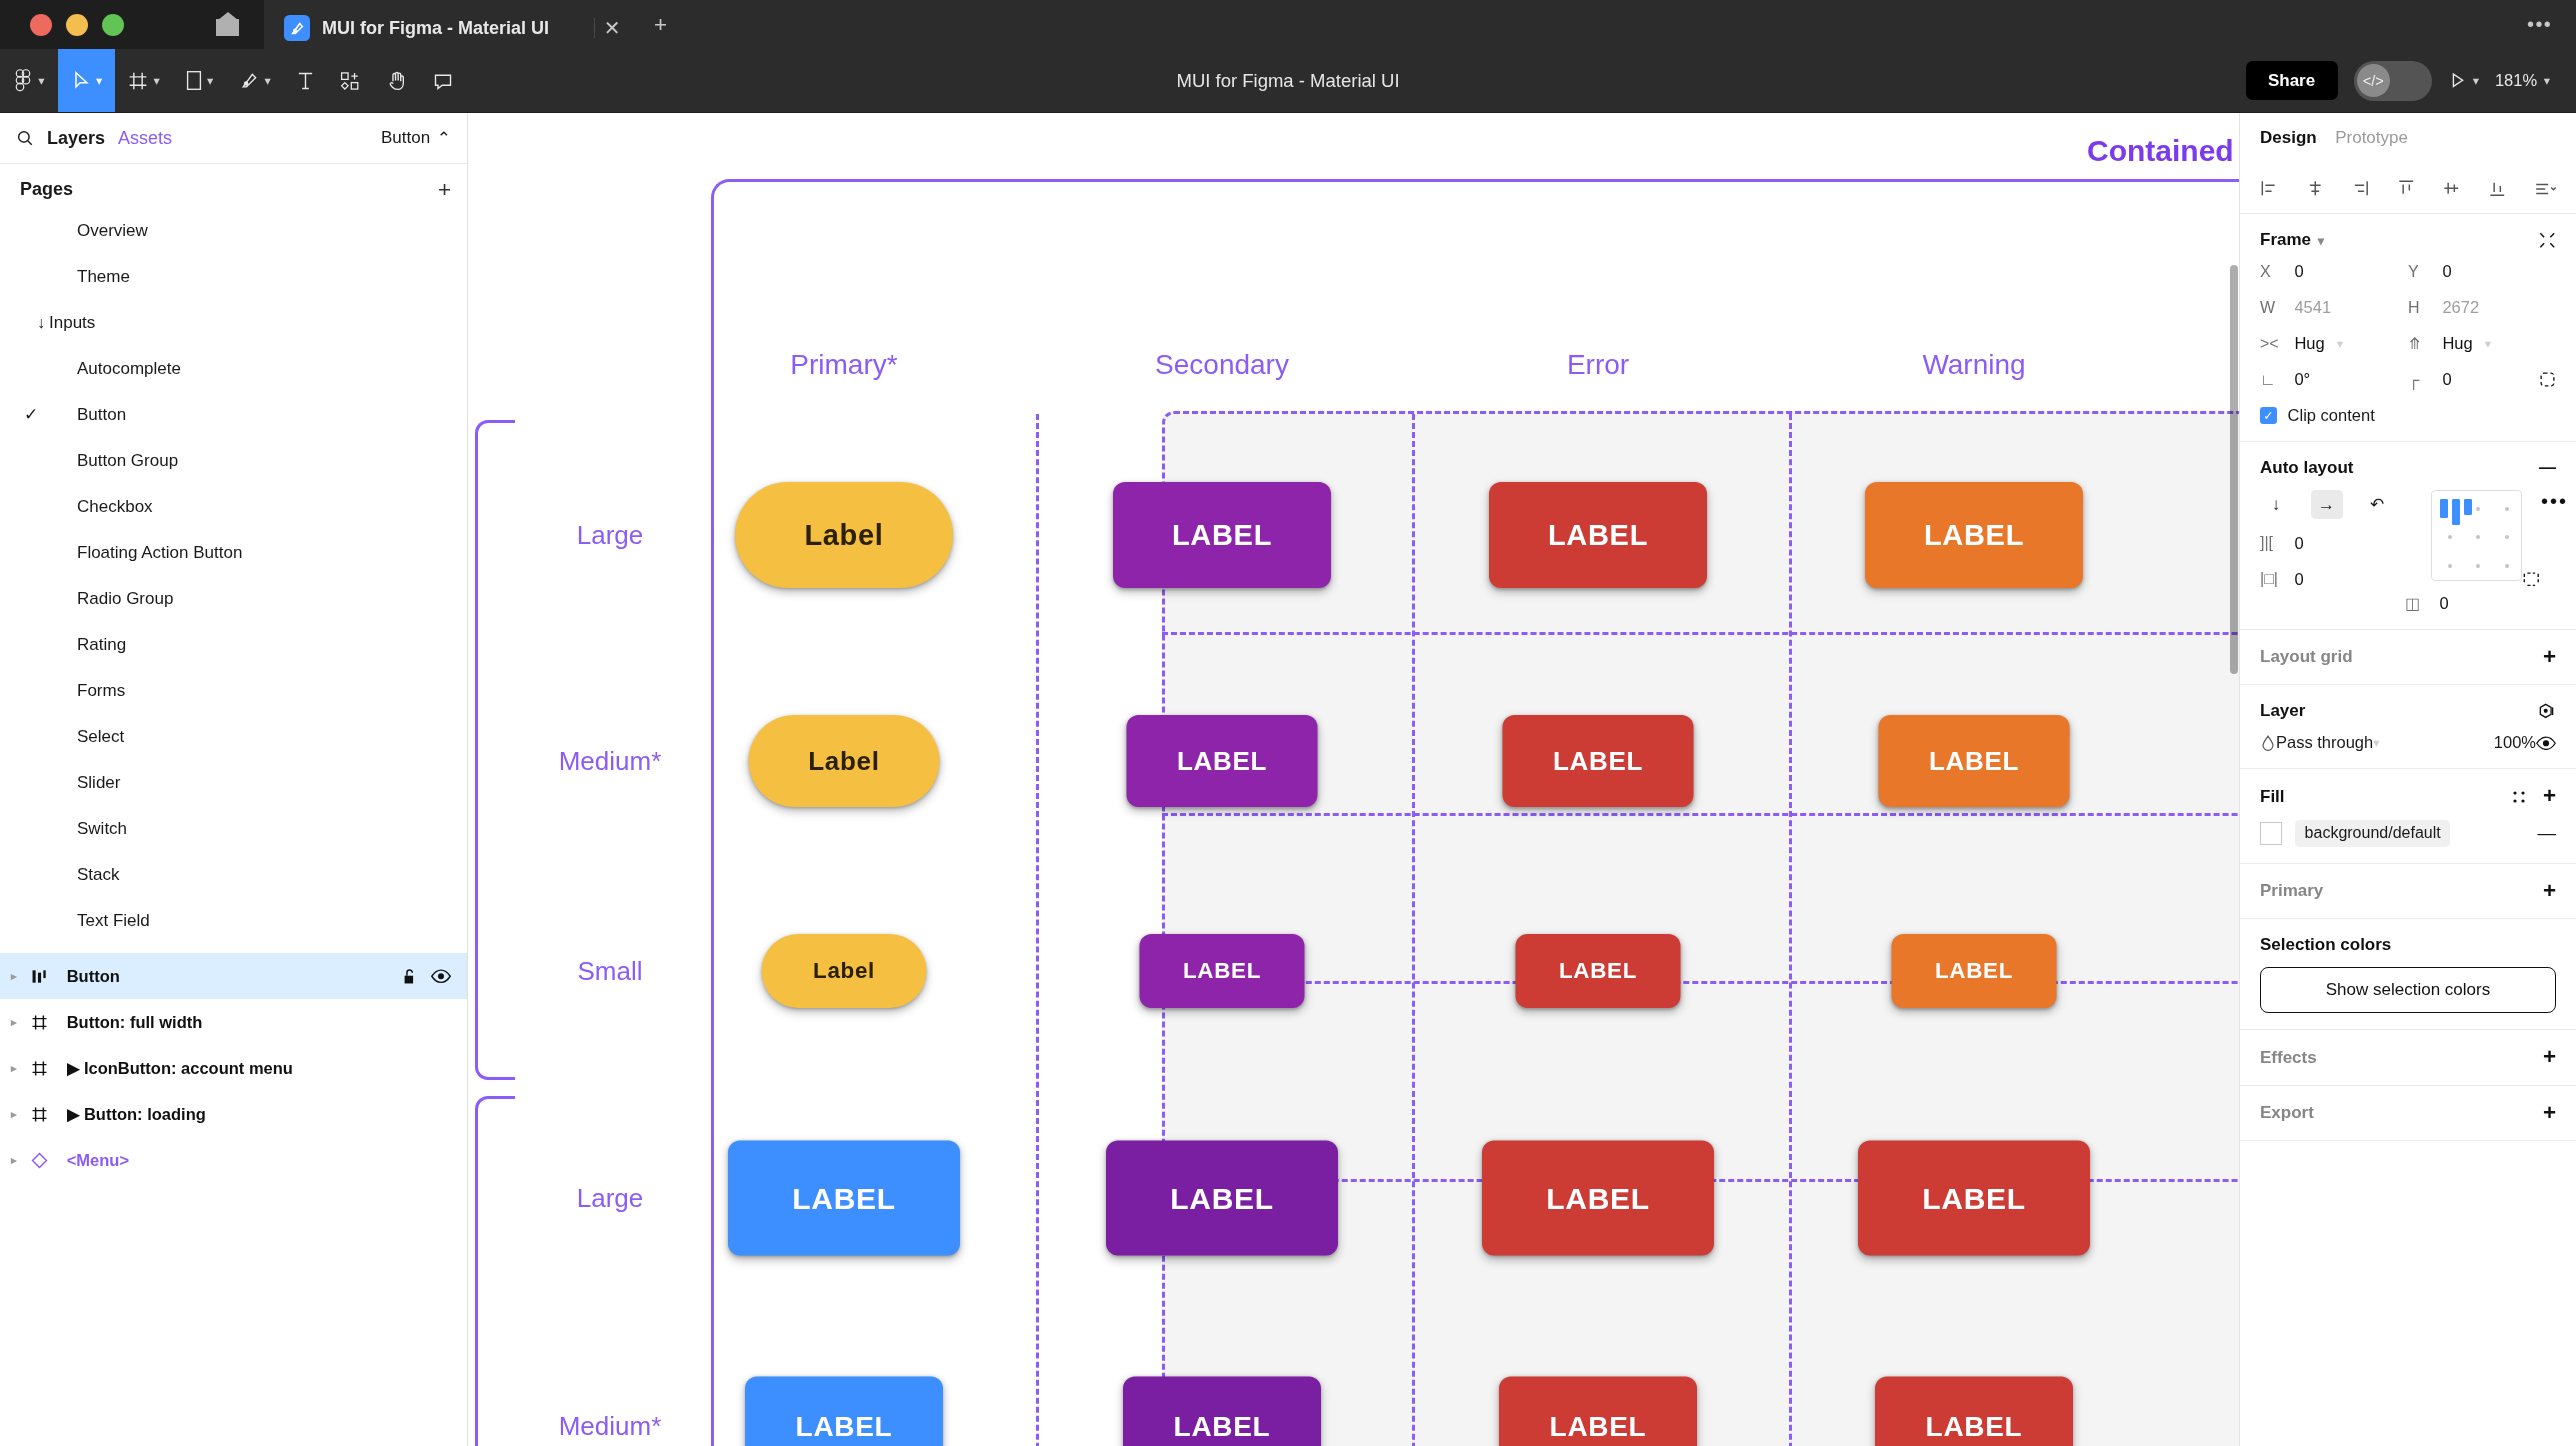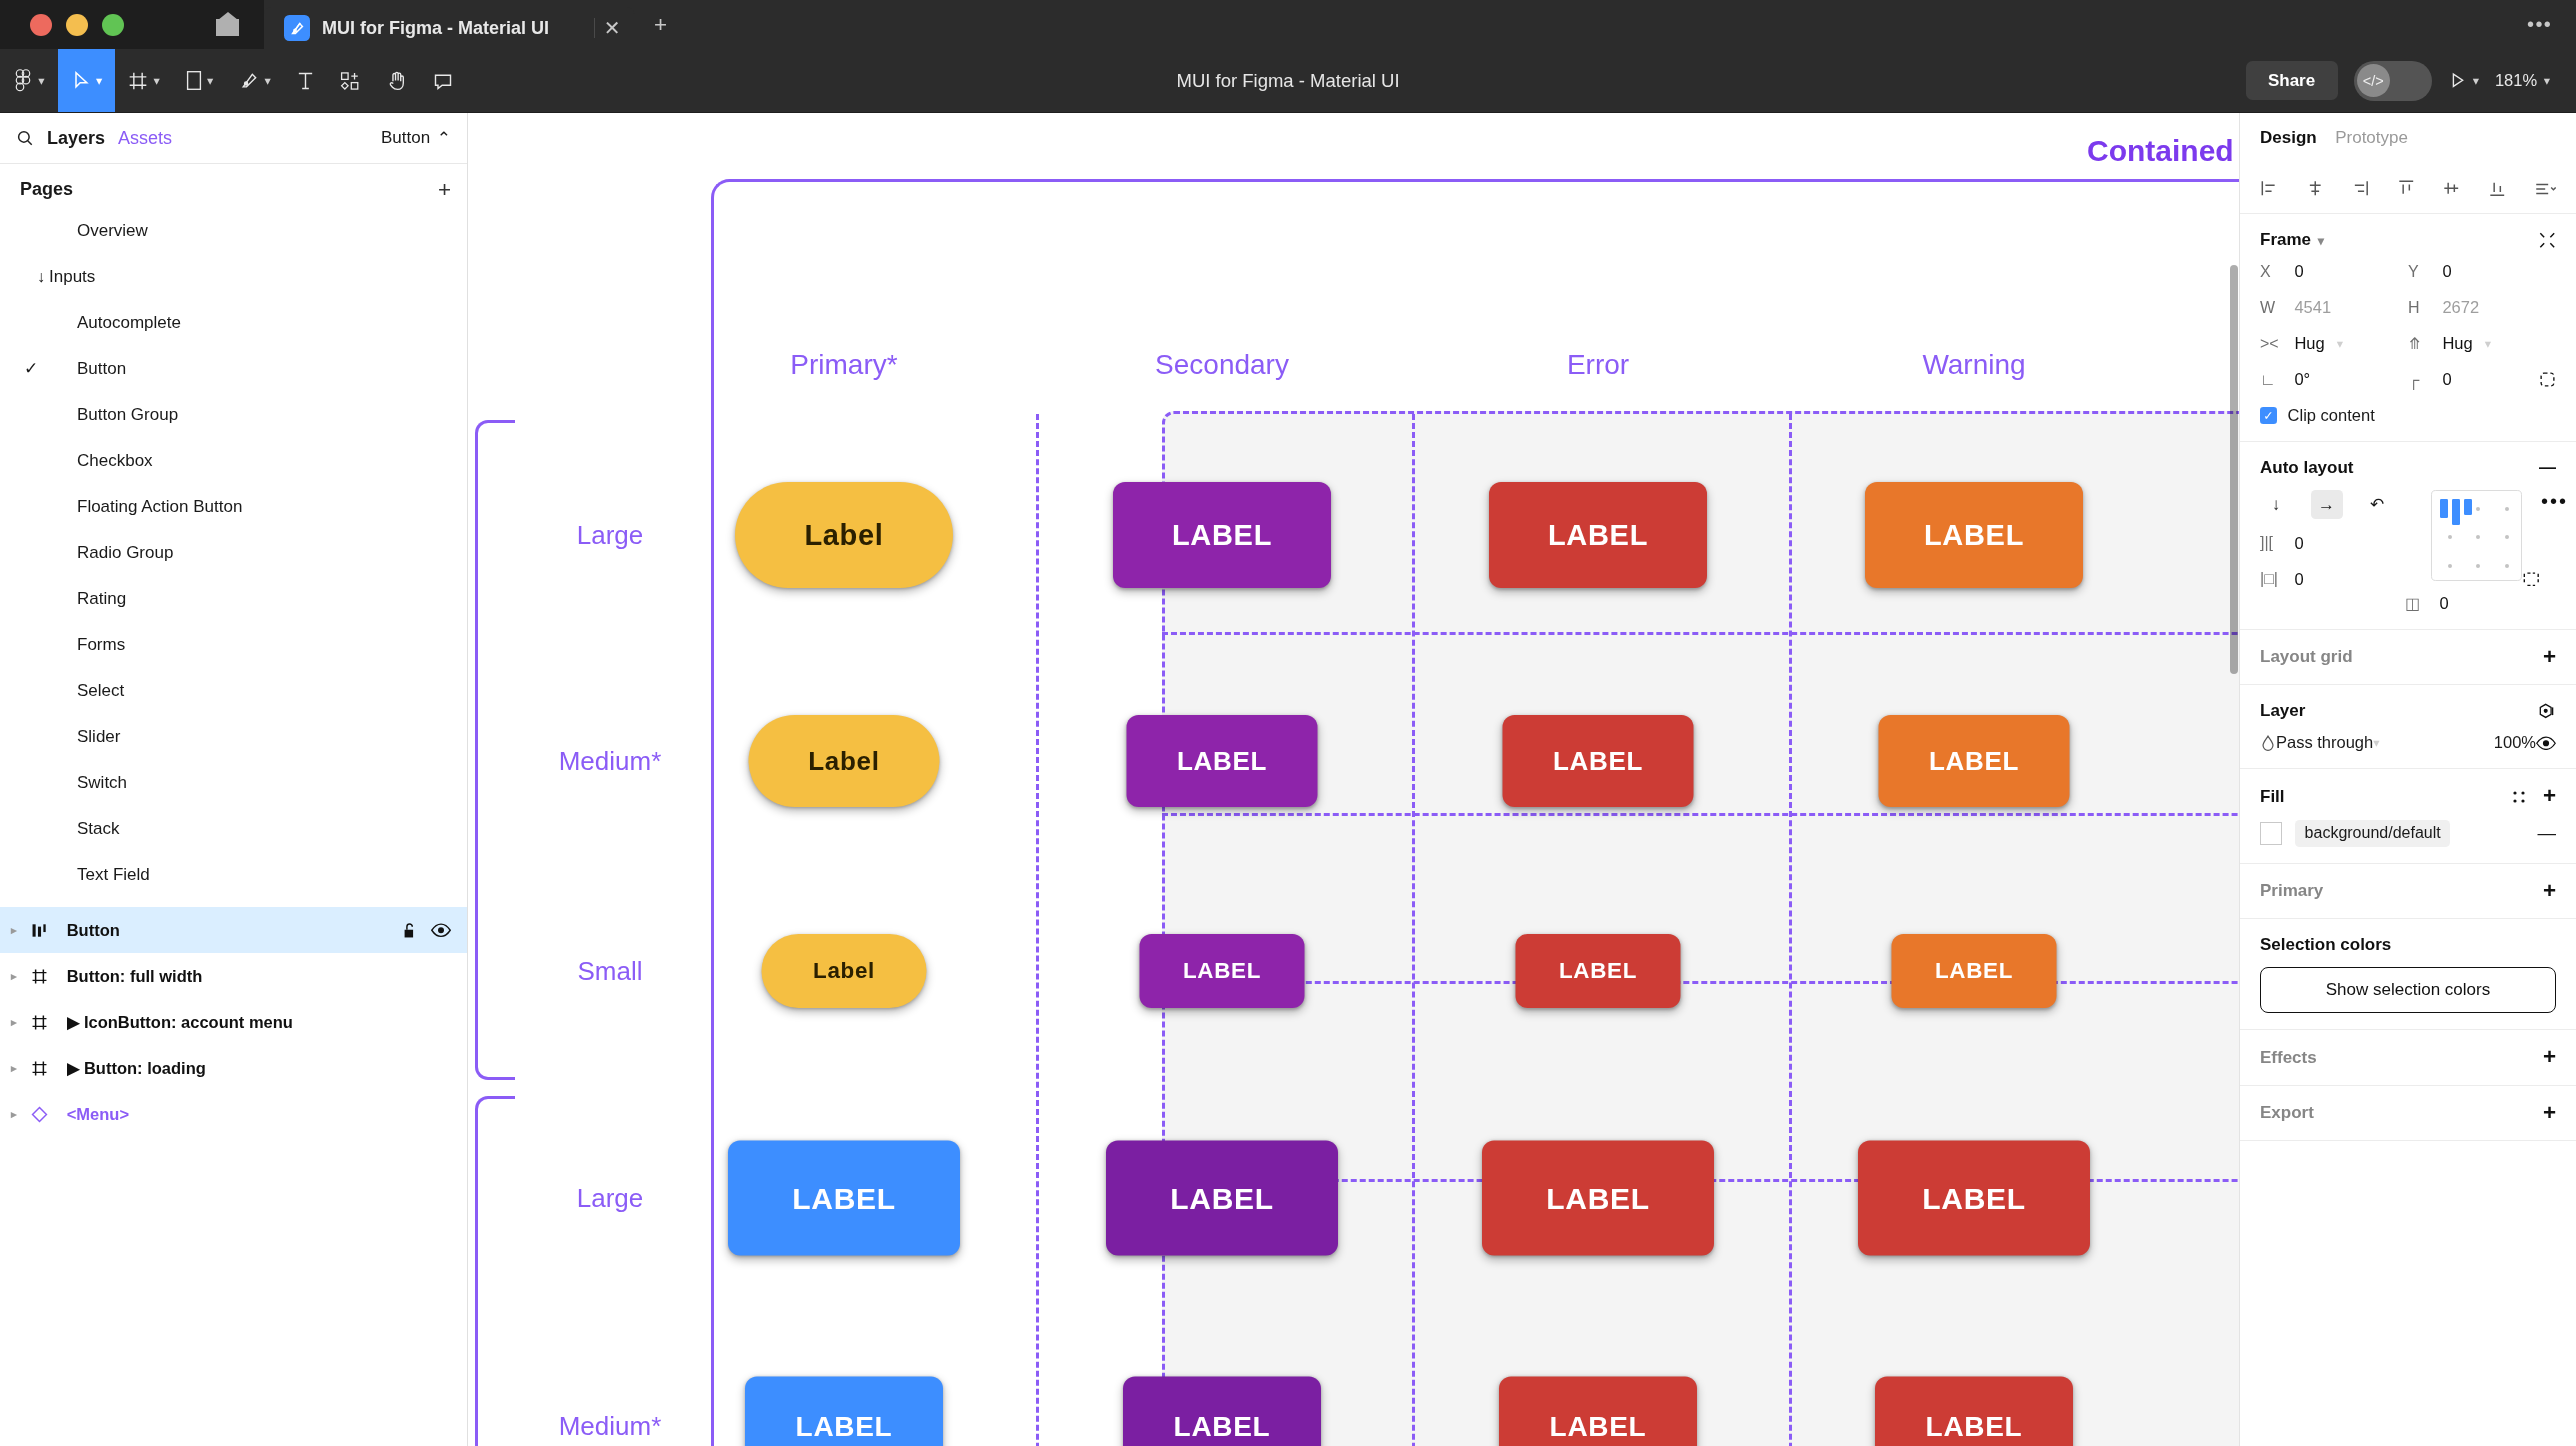--- a/index.html
+++ b/index.html
@@ -78,21 +78,21 @@
   .tb-item.active { background: #3d8eff; }
   .chev { font-size: 12.5px; color: #cfcfcf; }
   .tb-title {
     position:absolute; left:0; right:0; text-align:center;
     color:#e6e6e6; font-size:18.5px; font-weight:400; pointer-events:none;
   }
   .tb-right {
     margin-left: auto; display:flex; align-items:center; gap: 16px; padding-right: 26px;
   }
   .share-btn {
-    background:#404040; color:#fff; font-size:17px; font-weight:600;
+    background:#000000; color:#fff; font-size:17px; font-weight:600;
     border-radius:6.6px; padding: 9.2px 22.4px; border: none;
   }
   .code-toggle {
     width: 78px; height: 40px; border-radius: 20px; background: #545454;
     display:flex; align-items:center; padding: 3.3px;
   }
   .code-knob {
     width: 33px; height: 33px; border-radius:50%; background:#8a8a8a;
     display:flex; align-items:center; justify-content:center;
     color:#f0f0f0; font-size: 14.5px;
@@ -371,20 +371,23 @@
   </div>
 
   <div class="pages-head">
     <span class="pages-title">Pages</span>
     <span class="pages-plus">+</span>
   </div>
 
   <div id="pages-list">
       <div class="page-row">
         <span class="lbl">Overview</span>
+      </div>
+      <div class="page-row">
+        <span class="lbl">Theme</span>
       </div>
       <div class="page-row sect">
         <span class="arrow">↓</span>
         <span class="lbl" style="padding-left: 29px;">Inputs</span>
       </div>
       <div class="page-row">
         <span class="lbl">Autocomplete</span>
       </div>
       <div class="page-row">
         <span class="check">✓</span>

